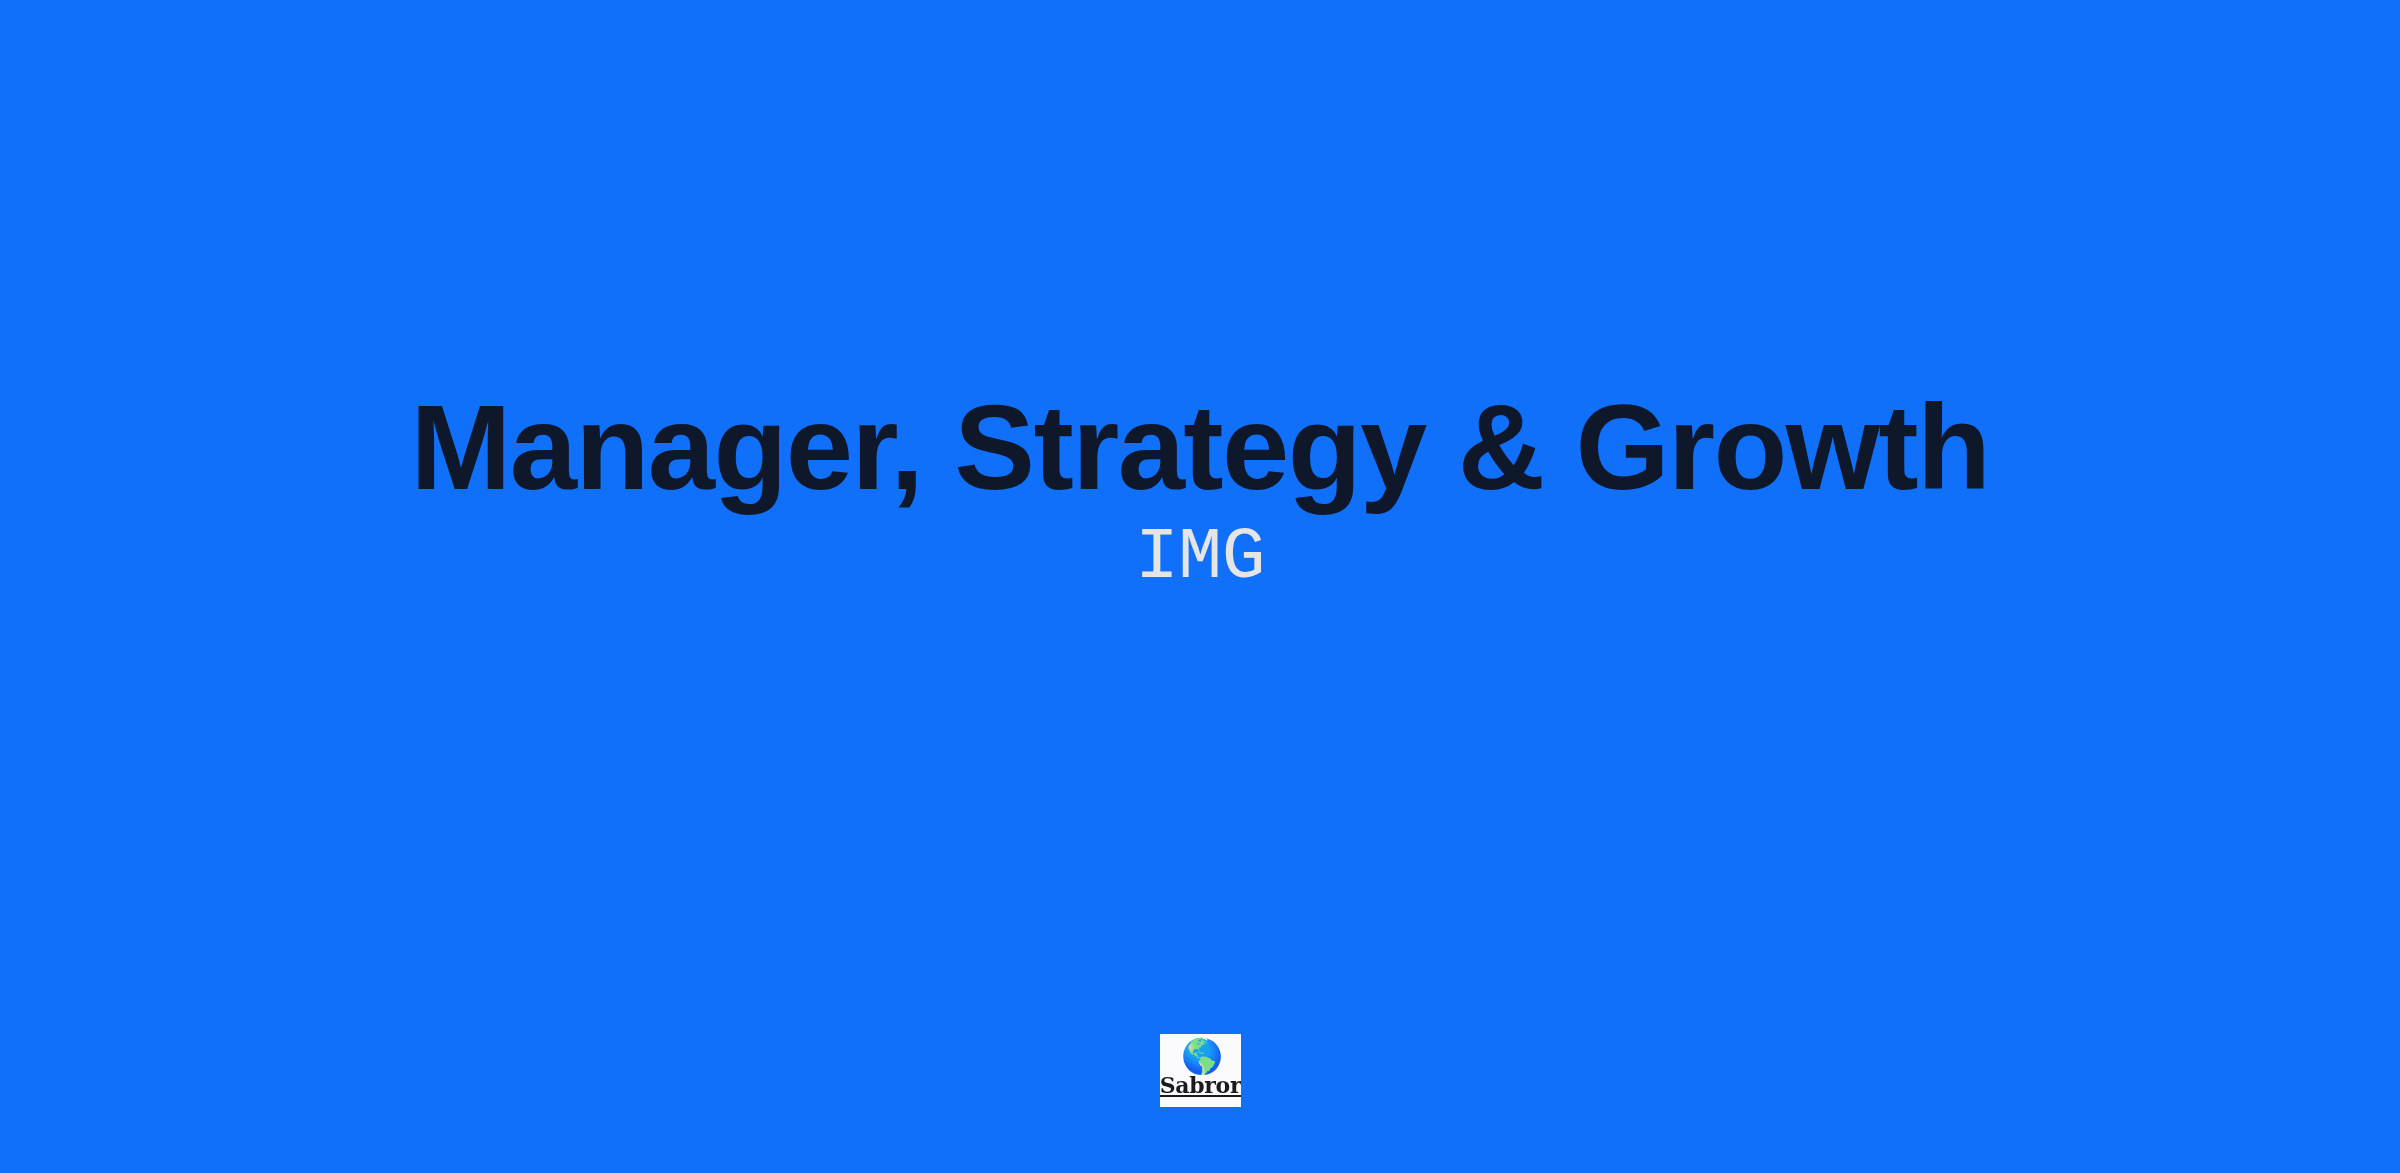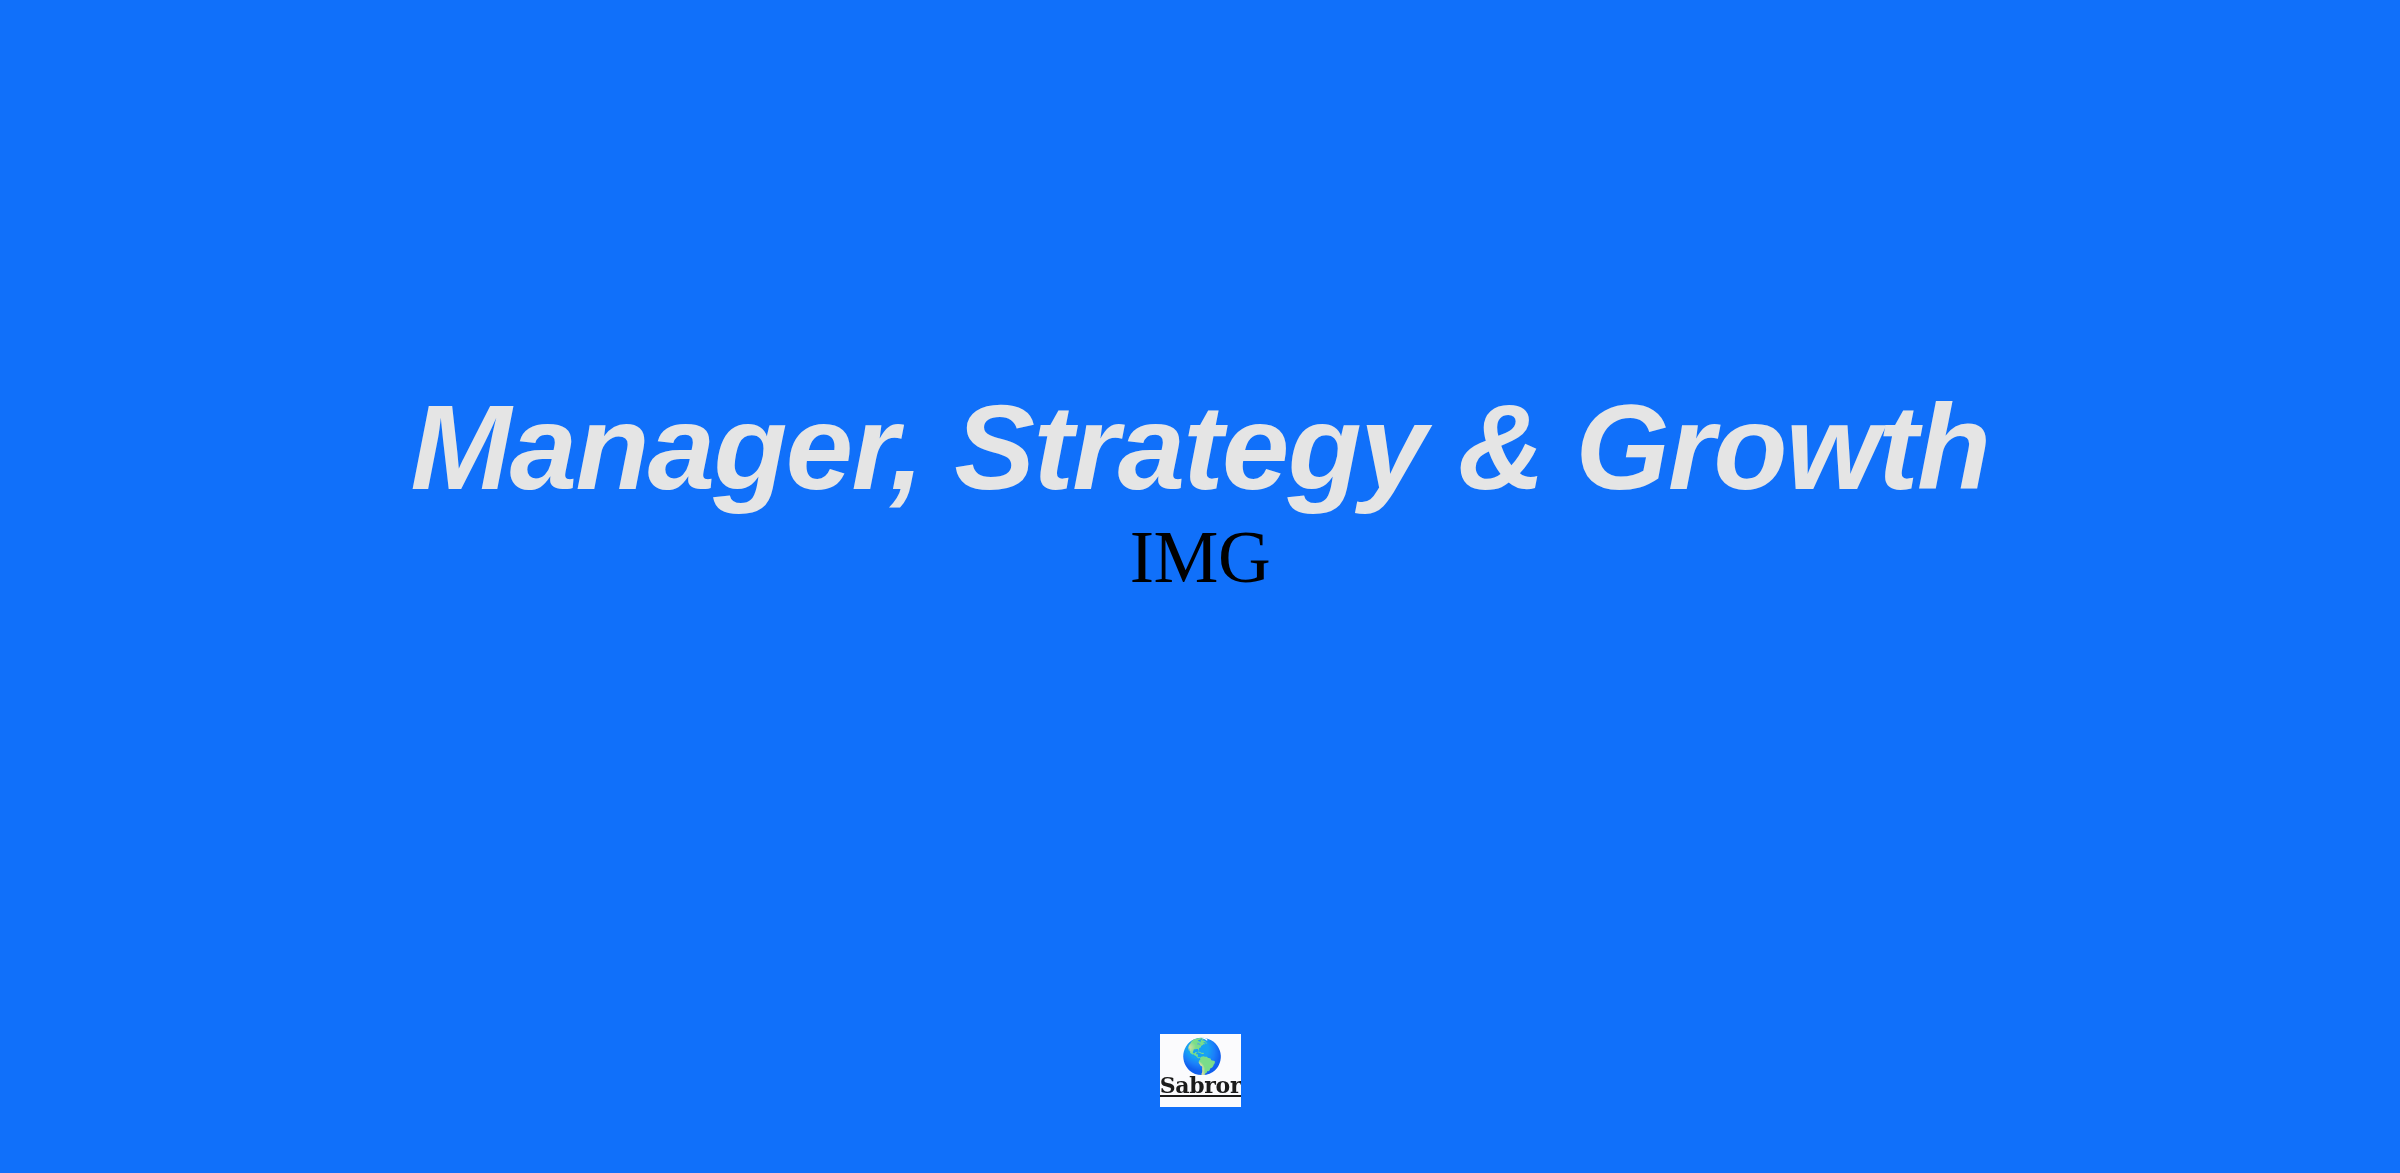--- a/index.html
+++ b/index.html
@@ -40,36 +40,35 @@
 
   .hero-title {
     display: block;
     margin: 0;
     padding: 0;
     font-family: "Liberation Sans", sans-serif;
     font-size: 121px;
     font-weight: 700;
     line-height: 1.02;
     letter-spacing: -1.6px;
-    color: #e5e5e5;
+    color: #0f172a;
     white-space: nowrap;
-    font-style: italic;
   }
 
   .hero-subtitle {
     display: block;
     margin: 0;
     padding: 0;
     margin-top: 11px;
-    font-family: Liberation Serif, serif;
+    font-family: Liberation Mono, monospace;
     font-size: 73px;
     font-weight: 400;
     line-height: 1.05;
     letter-spacing: -0.4px;
-    color: #000000;
+    color: #e5e5e5;
     white-space: nowrap;
   }
 
   
   .logo-badge {
     position: absolute;
     left: 1160px;
     top: 1034px;
     width: 81px;
     height: 73px;

